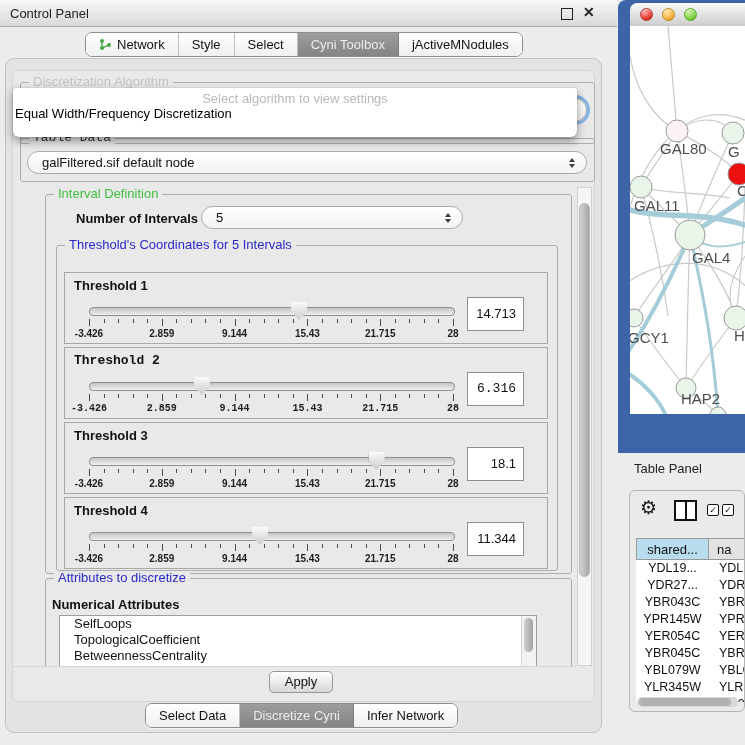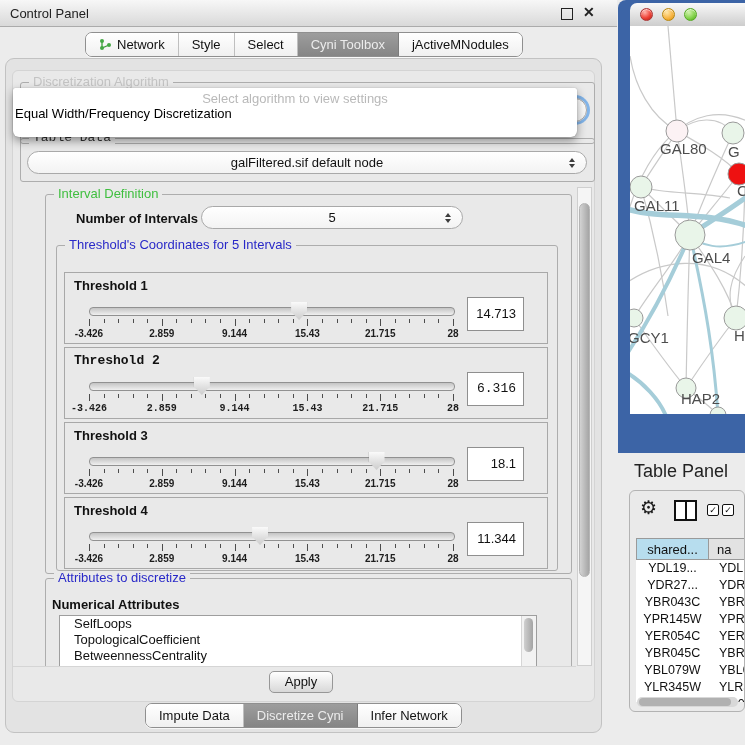--- a/index.html
+++ b/index.html
@@ -30,21 +30,21 @@
                border:1px solid #d4d4d4;border-radius:6px;}
 
   .fieldset{position:absolute;border:1px solid #adadad;border-radius:3px;}
   .legend{position:absolute;top:-8px;left:8px;background:#e9e9e9;padding:0 4px;font-size:13px;line-height:14px;}
   .legend.gray{color:#c3c3c3;}
   .legend.dark{color:#333;font-family:Liberation Mono, monospace;}
   .legend.green{color:#3fbf3f;}
   .legend.blue{color:#2929c8;}
 
   .combo{position:absolute;background:linear-gradient(#ffffff,#f3f3f3);border:1px solid #a9a9a9;
-         border-radius:12px;font-size:13px;display:flex;align-items:center;padding:0 14px;color:#111;box-sizing:border-box;justify-content:center;}
+         border-radius:12px;font-size:13px;display:flex;align-items:center;padding:0 14px;color:#111;box-sizing:border-box;}
   .combo.focus{box-shadow:0 0 0 3px #82b4e8;}
   .stepper{position:absolute;right:11px;top:50%;transform:translateY(-50%);display:flex;flex-direction:column;gap:2px;}
   .stepper i{width:0;height:0;border-left:3.5px solid transparent;border-right:3.5px solid transparent;}
   .stepper .up{border-bottom:4px solid #3d3d3d;}
   .stepper .down{border-top:4px solid #3d3d3d;}
 
   #fs-algorithm{left:20px;top:82px;width:573px;height:60px;}
   #algo-combo{left:6px;top:15px;width:560px;height:24px;}
   #popup{left:13px;top:88px;width:564px;height:49px;background:#fff;border-radius:2px 2px 6px 6px;
          box-shadow:0 4px 10px rgba(0,0,0,.4),0 0 1px rgba(0,0,0,.35);z-index:40;padding-top:3px;box-sizing:border-box;}
@@ -96,21 +96,21 @@
   #mac-titlebar{left:630px;top:3px;width:115px;height:23px;background:linear-gradient(#f9f9f9,#cdcdcd);
                 border-bottom:1px solid #9a9a9a;border-radius:7px 0 0 0;}
   .light{position:absolute;top:5px;width:13px;height:13px;border-radius:50%;box-shadow:inset 0 1px 1px rgba(255,255,255,.7);}
   #light-red{left:10px;background:radial-gradient(circle at 35% 30%,#ffb3ab,#ee4237 55%,#b01a10);border:1px solid #a33;box-sizing:border-box;}
   #light-yellow{left:32px;background:radial-gradient(circle at 35% 30%,#ffe6a8,#f6b23e 60%,#d78a0a);border:1px solid #b8860b;box-sizing:border-box;}
   #light-green{left:54px;background:radial-gradient(circle at 35% 30%,#d2f3ae,#7fd146 60%,#4d9e1d);border:1px solid #5a2;box-sizing:border-box;}
   #net-canvas{left:630px;top:26px;width:115px;height:388px;background:#fff;}
   #net-canvas svg{position:absolute;left:0;top:0;}
 
   
-  #table-panel-title{left:634px;top:461px;font-size:18px;color:#222;}
+  #table-panel-title{left:634px;top:461px;font-size:13px;color:#222;}
   #tp-box{left:629px;top:490px;width:116px;height:222px;background:#eaeaea;border:1px solid #b3b3b3;
           border-radius:6px;box-sizing:border-box;overflow:hidden;}
   #gear-icon{left:10px;top:5px;font-size:19px;color:#1a1a1a;}
   #col-icon{left:44px;top:9px;width:19px;height:17px;border:2px solid #111;background:#fff;}
   #col-icon div{position:absolute;left:50%;top:0;width:2px;height:100%;background:#111;transform:translateX(-50%);}
   .chk-icon{position:absolute;top:13px;width:10px;height:10px;border:1.5px solid #111;border-radius:2px;
             background:#fff;font-size:9px;line-height:10px;text-align:center;color:#111;}
   #chk1{left:77px;} #chk2{left:92px;}
   #tp-header{left:6px;top:47px;display:flex;}
   .th-cell{height:22px;box-sizing:border-box;border:1px solid #9a9a9a;font-size:13px;display:flex;align-items:center;}
@@ -398,21 +398,21 @@
     </div>
 
     <div class="abs" id="vscroll">
       <div id="vscroll-thumb"></div>
     </div>
 
     <div class="abs" id="apply-btn">Apply</div>
 
     <div class="seg-group" id="bottom-tab-bar">
         <div class="seg">
-          <span>Impute Data</span>
+          <span>Select Data</span>
         </div>
         <div class="seg selected">
           <span>Discretize Cyni</span>
         </div>
         <div class="seg">
           <span>Infer Network</span>
         </div>
       </div>
   </div>
 

